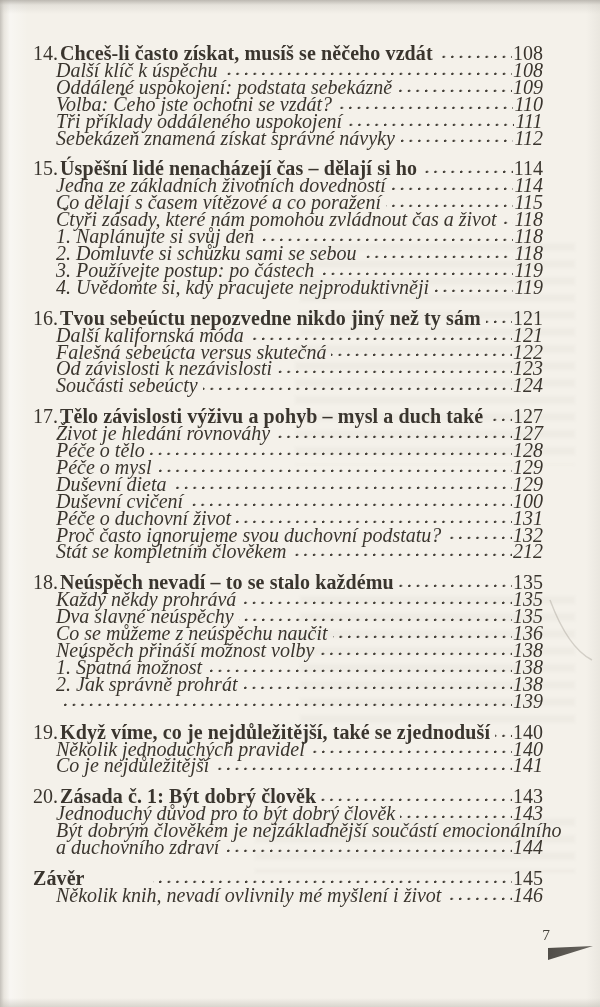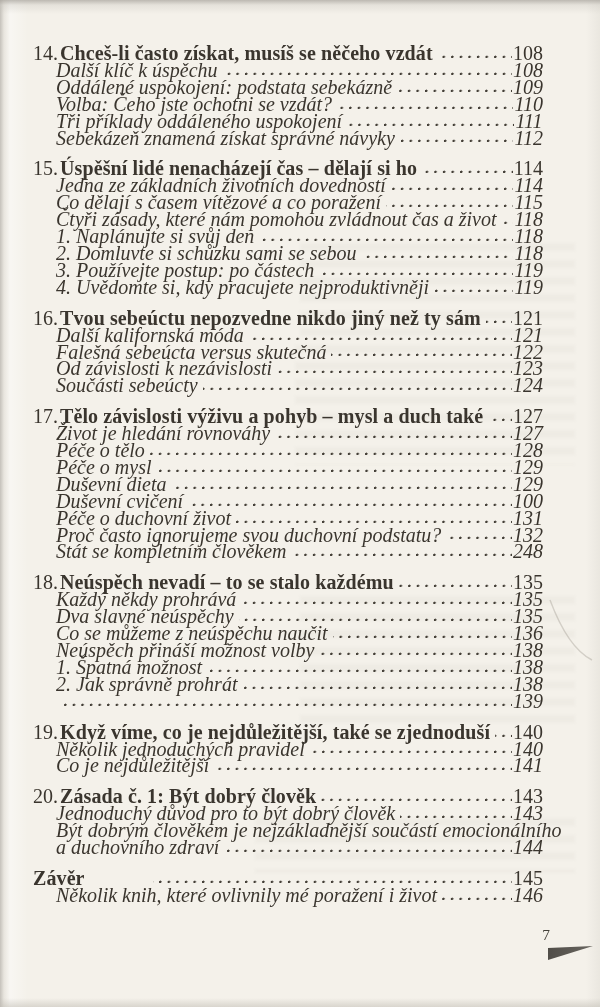--- a/index.html
+++ b/index.html
@@ -214,21 +214,21 @@
           <span class="pageref">131</span>
         </div>
         <div class="row sub">
           <span class="title">Proč často ignorujeme svou duchovní podstatu?</span>
           <span class="leader"></span>
           <span class="pageref">132</span>
         </div>
         <div class="row sub">
           <span class="title">Stát se kompletním člověkem</span>
           <span class="leader"></span>
-          <span class="pageref">248</span>
+          <span class="pageref">212</span>
         </div>
       </div>
       <div class="section">
         <div class="row heading">
           <span class="num">18.</span>
           <span class="title">Neúspěch nevadí – to se stalo každému</span>
           <span class="leader"></span>
           <span class="pageref">135</span>
         </div>
         <div class="row sub">
@@ -305,21 +305,21 @@
           <span class="pageref">144</span>
         </div>
       </div>
       <div class="section">
         <div class="row heading">
           <span class="title">Závěr</span>
           <span class="leader tabgap"></span>
           <span class="pageref">145</span>
         </div>
         <div class="row sub">
-          <span class="title">Několik knih, které ovlivnily mé poražení i život</span>
+          <span class="title">Několik knih, nevadí ovlivnily mé myšlení i život</span>
           <span class="leader"></span>
           <span class="pageref">146</span>
         </div>
       </div>
     </div>
 
   <div class="footer-num">7</div>
   <div class="corner-triangle"></div>
 
 </div>

